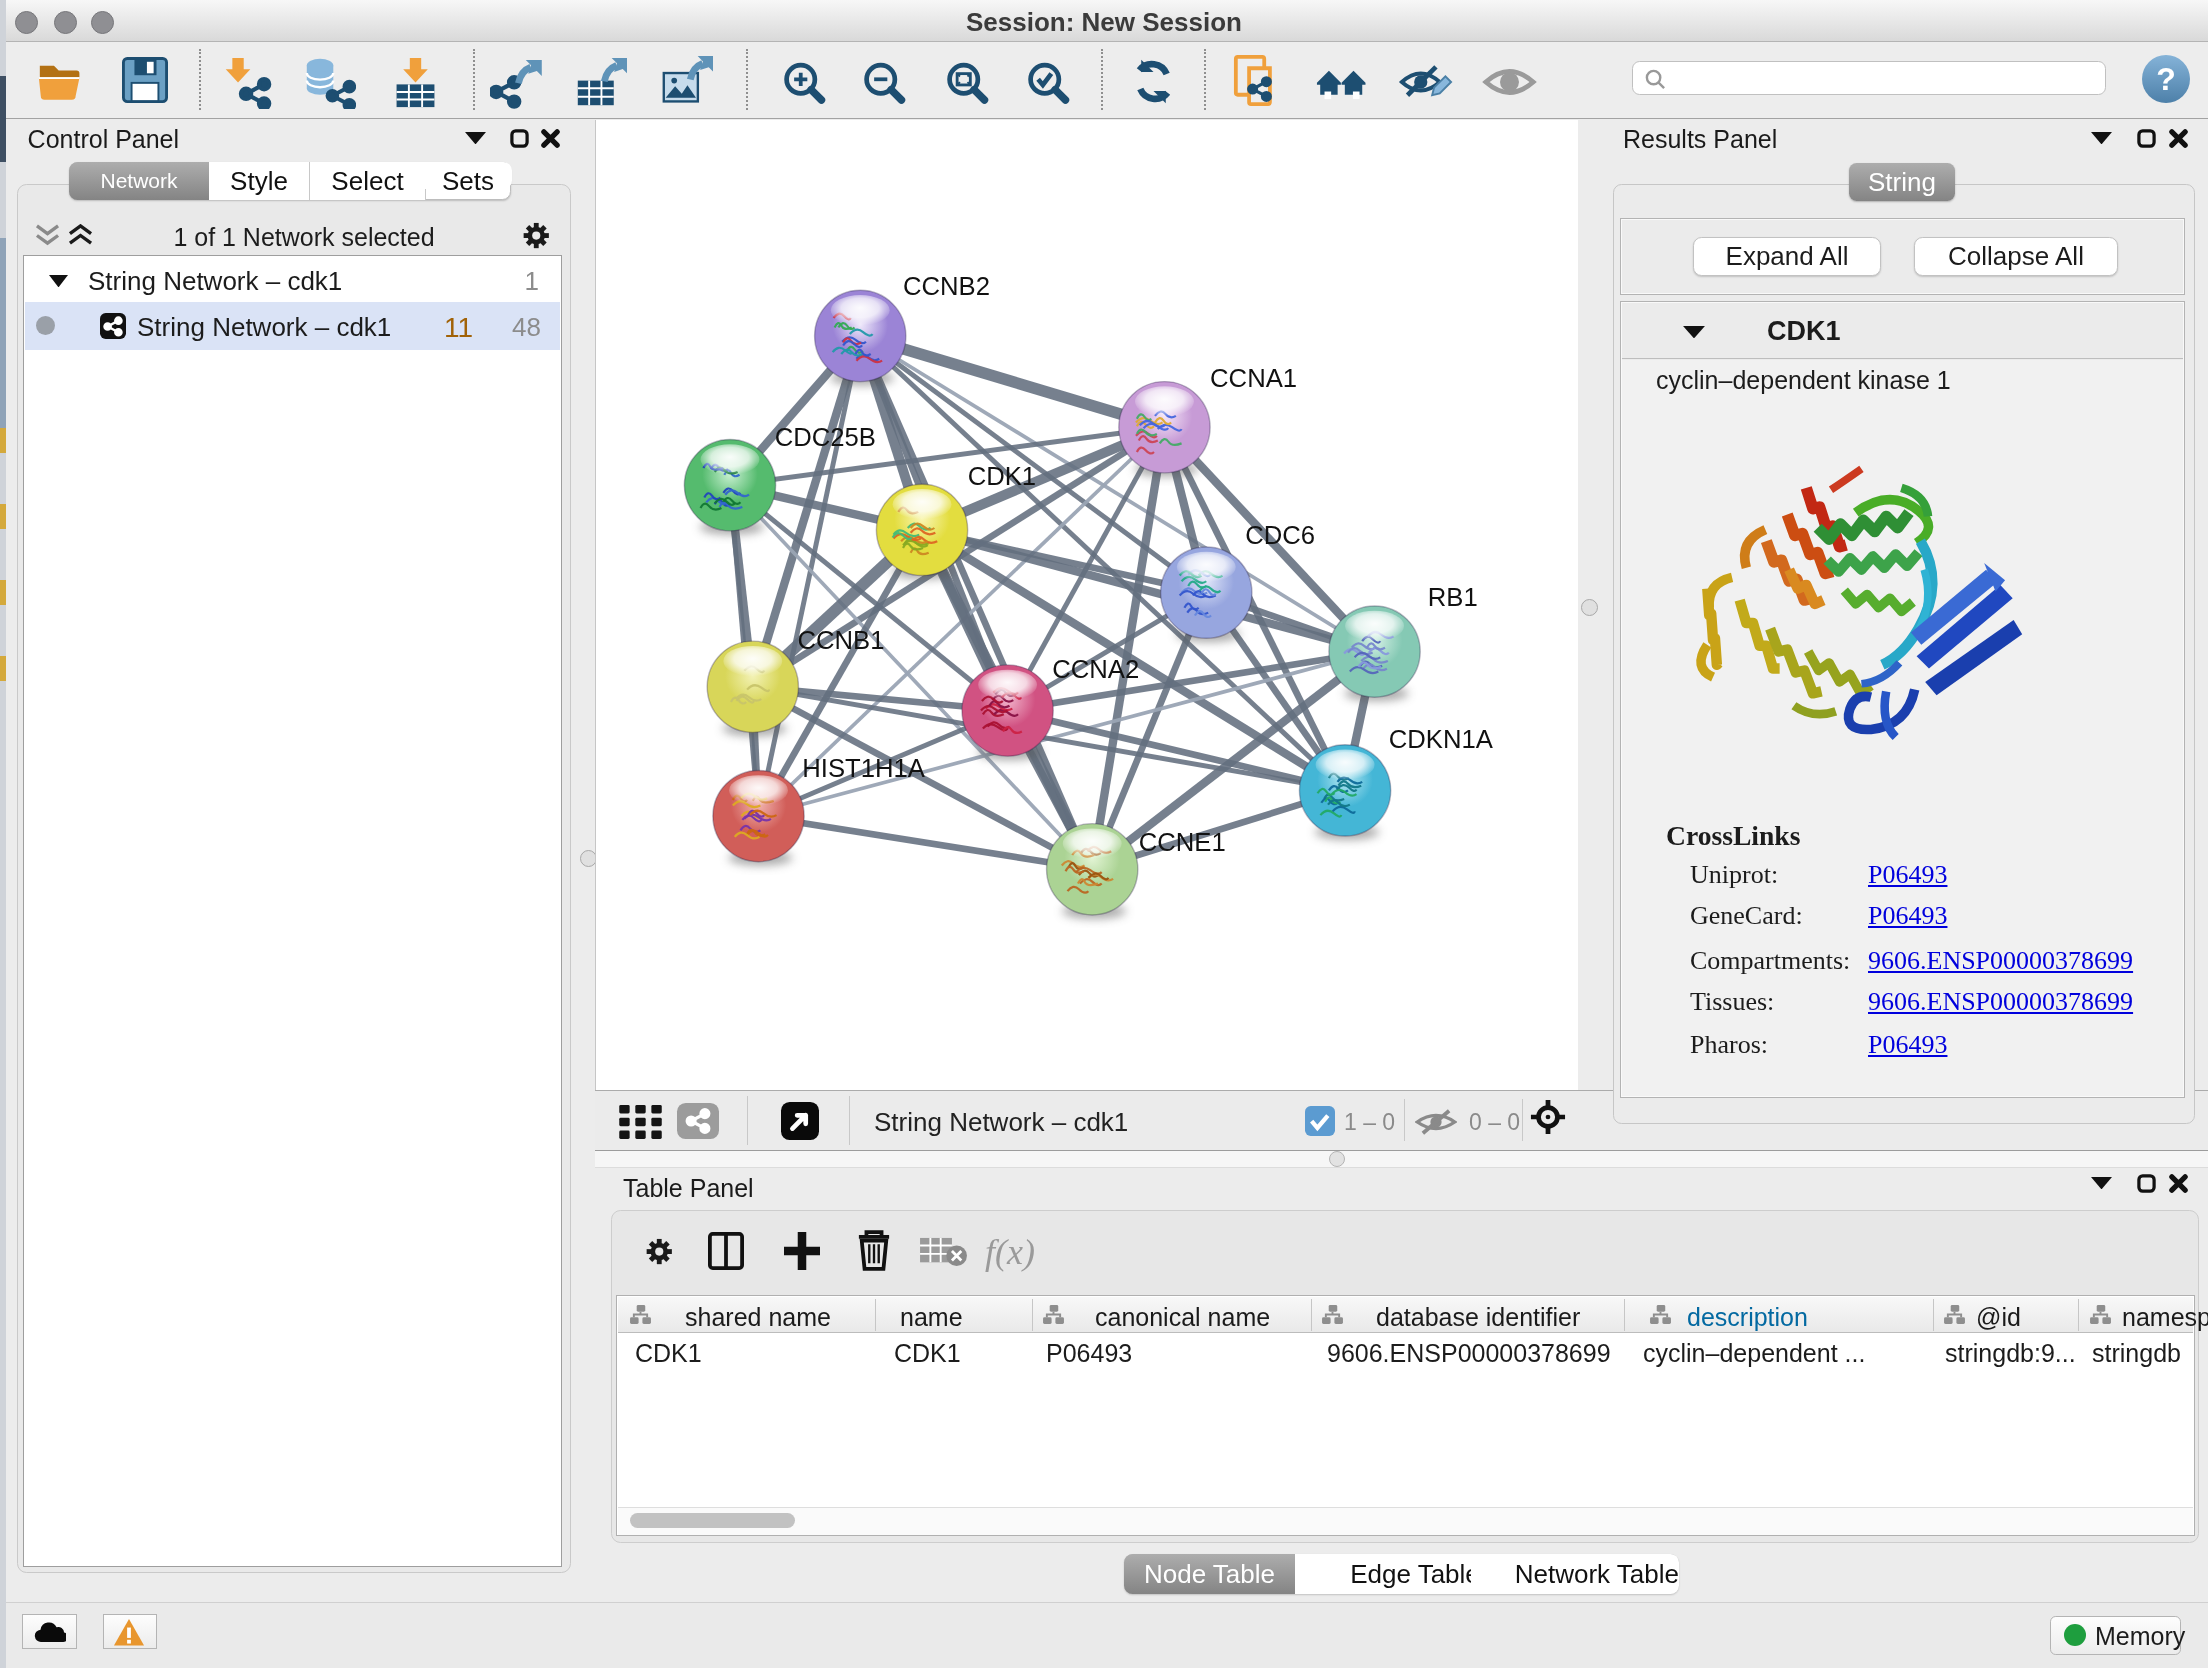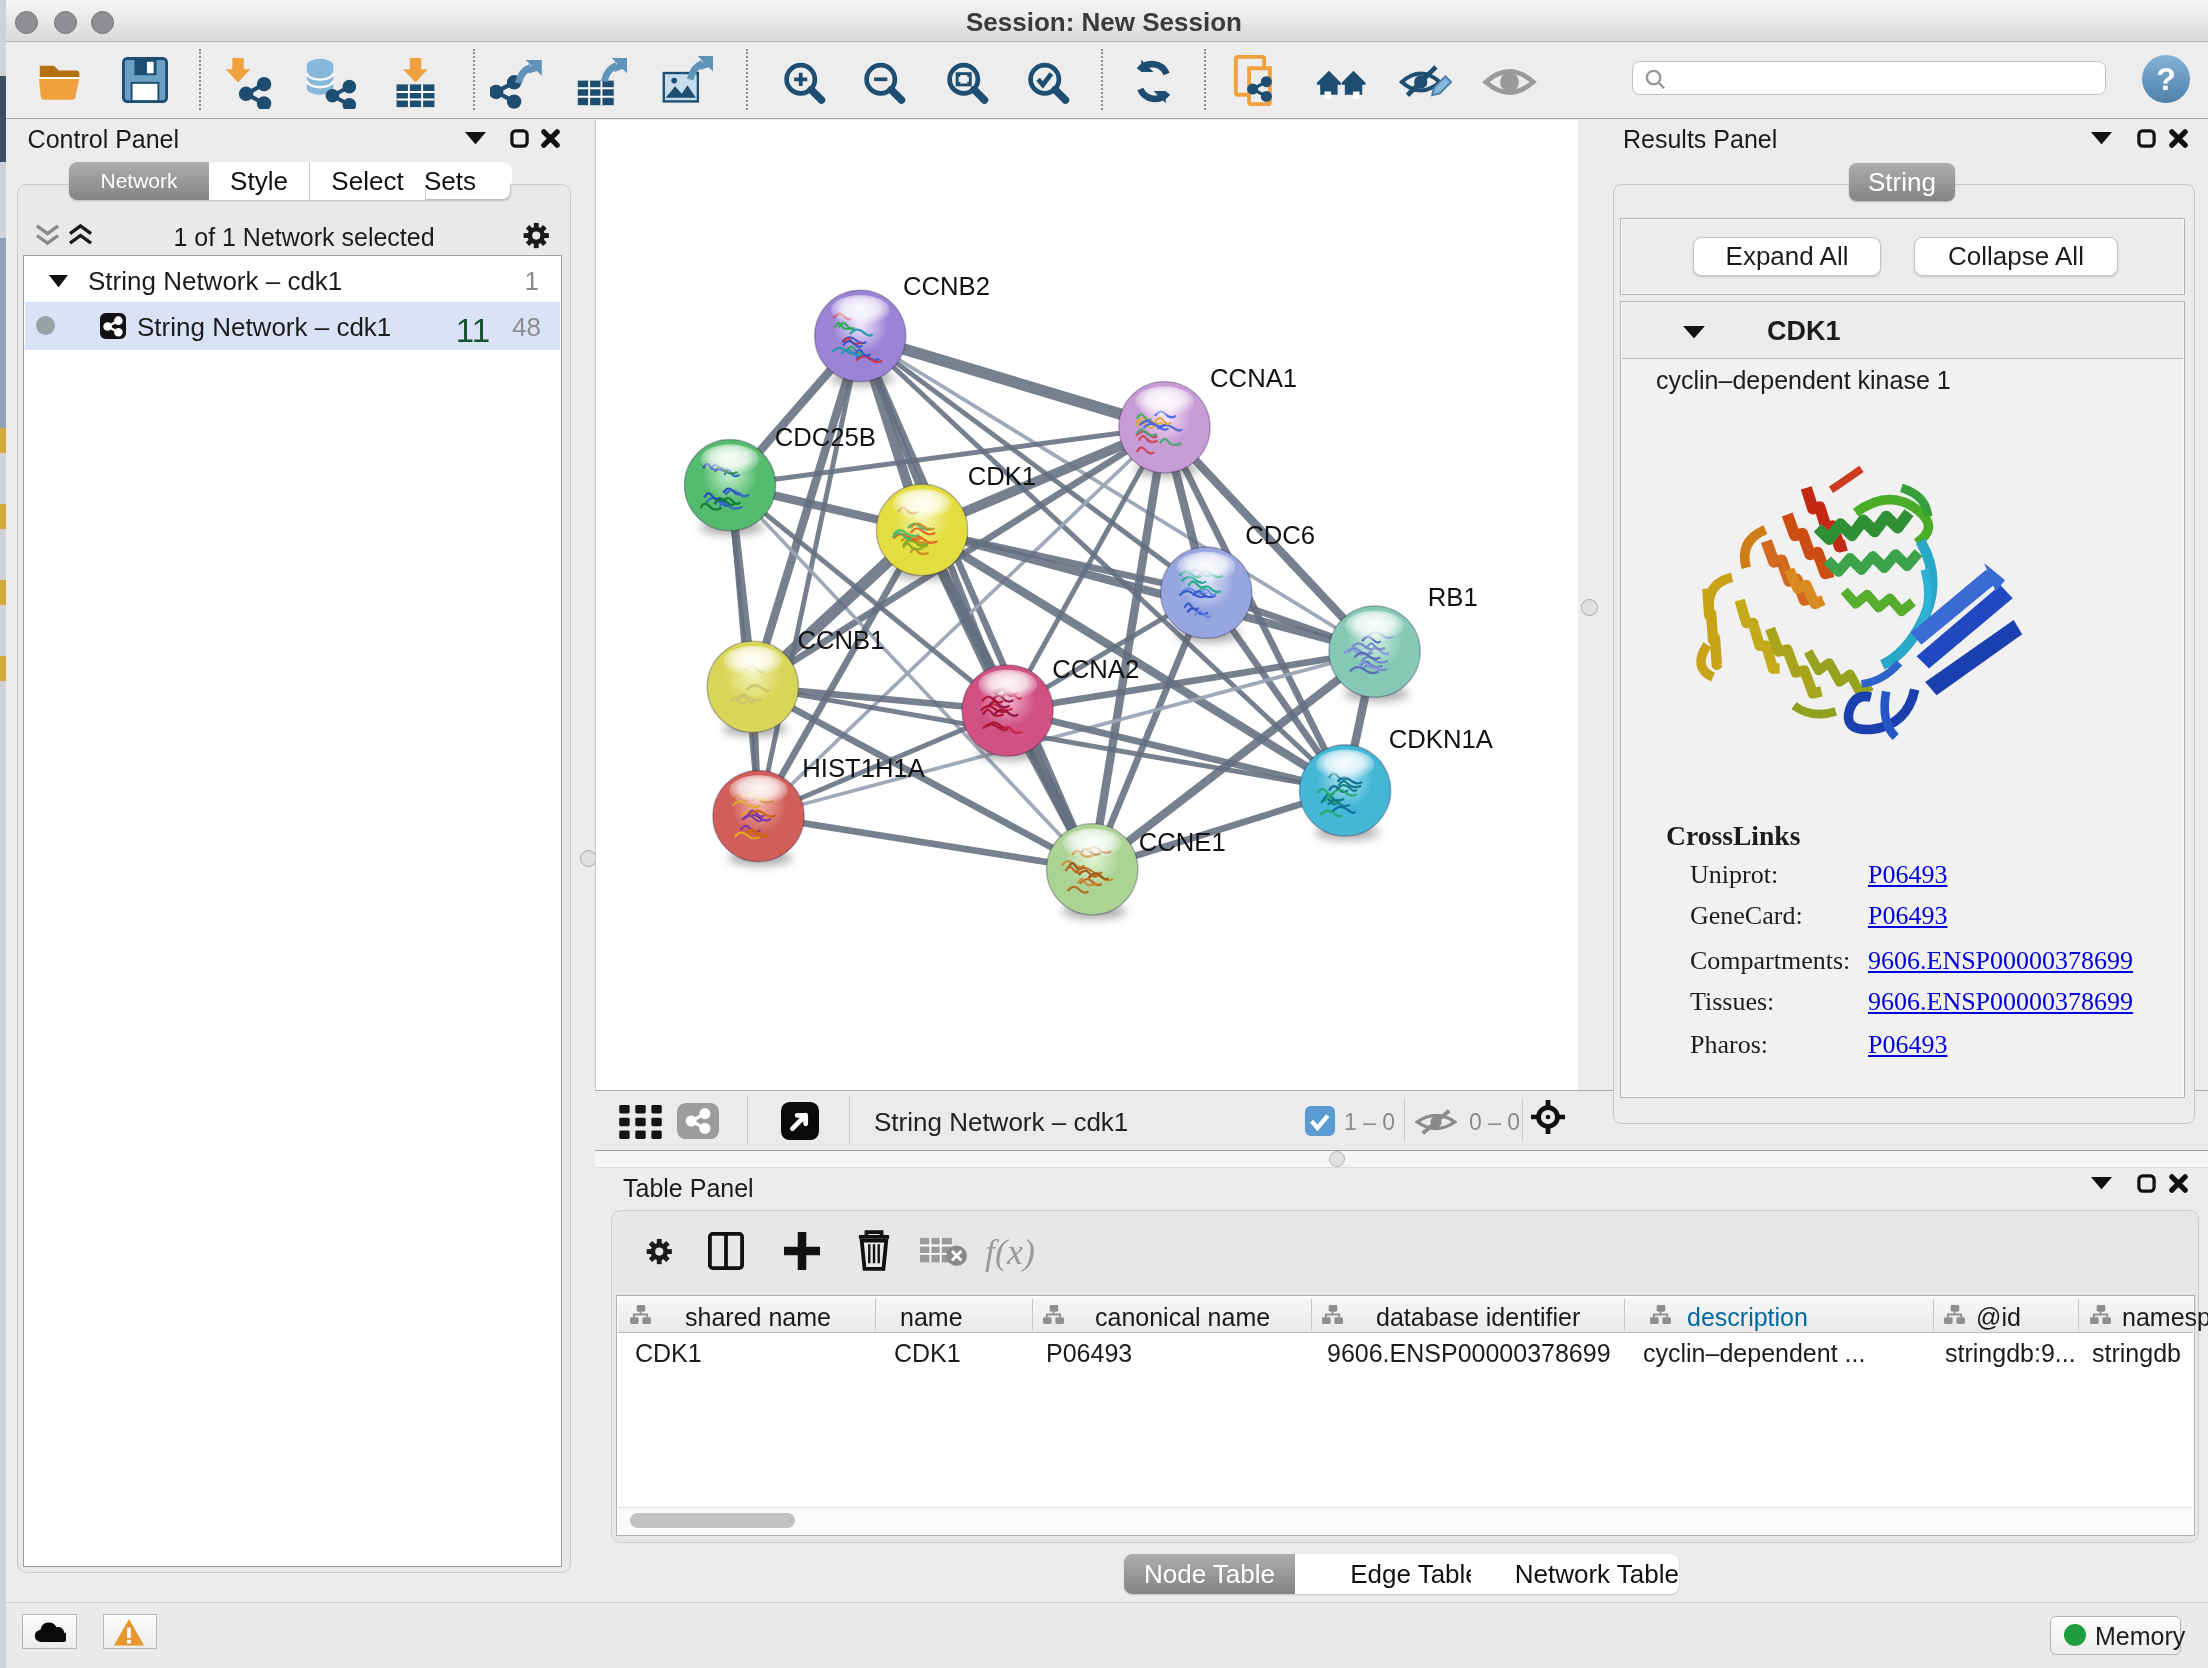--- a/index.html
+++ b/index.html
@@ -160,21 +160,21 @@
 <svg class="abs" style="left:510px;top:129px" width="19" height="19" viewBox="0 0 20 20">
       <rect x="2" y="2" width="16" height="16" rx="4" fill="none" stroke="#111" stroke-width="3.4"></rect>
     </svg>
 <svg class="abs" style="left:541px;top:129px" width="19" height="19" viewBox="0 0 20 20">
       <path d="M3 3 L17 17 M17 3 L3 17" stroke="#111" stroke-width="5.5" stroke-linecap="round"></path>
     </svg>
 <div class="abs" style="left:69px;top:162px;width:442px;height:38px;z-index:5;background:#fff;border:1px solid #bdbdbd;border-radius:8.6px;box-sizing:border-box;box-shadow:0 1px 1.9px rgba(0,0,0,.2);"></div>
 <div class="abs gtab" style="left:69px;top:162px;width:140px;height:38px;z-index:6;font-size:21px;text-align:center;line-height:38px;border-radius:8.6px 0 0 8.6px;">Network</div>
 <div class="abs wtab" style="left:209px;top:162px;width:100px;height:38px;z-index:6;font-size:26px;text-align:center;line-height:38px;">Style</div>
 <div class="abs wtab" style="left:309px;top:162px;width:115px;height:38px;z-index:6;font-size:26px;text-align:center;line-height:38px;border-left:1px solid #c8c8c8;border-right:1px solid #c8c8c8;">Select</div>
-<div class="abs wtab" style="left:424px;top:162px;width:88px;height:27px;z-index:6;font-size:26px;text-align:left;line-height:38px;border-radius:0 8.6px 8.6px 0;">Sets</div>
+<div class="abs wtab" style="left:424px;top:162px;width:88px;height:27px;z-index:6;font-size:26px;text-align:center;line-height:38px;border-radius:0 8.6px 8.6px 0;">Sets</div>
 <div class="abs" style="left:17px;top:184px;width:554px;height:1389px;background:#e9e9e9;border:1.9px solid #c9c9c9;border-radius:9.5px;box-sizing:border-box;"></div>
 <svg class="abs" style="left:34px;top:224px" width="27" height="23" viewBox="0 0 28 24">
       <path d="M3 2 l11 8 11 -8 M3 12 l11 8 11 -8" stroke="#8a8a8a" stroke-width="3.5" fill="none"></path>
     </svg>
 <svg class="abs" style="left:67px;top:224px" width="27" height="23" viewBox="0 0 28 24">
       <path d="M3 10 l11 -8 11 8 M3 20 l11 -8 11 8" stroke="#1a1a1a" stroke-width="3.5" fill="none"></path>
     </svg>
 <div class="abs" style="left:114px;top:223px;width:380px;text-align:center;font-size:25px;">1 of 1 Network selected</div>
 <svg class="abs" style="left:522px;top:221px" width="28.5" height="29.5" viewBox="0 0 28 30.4">
       <g fill="#1a1a1a">
@@ -200,21 +200,21 @@
 <svg class="abs" style="left:100px;top:313px" width="26" height="26" viewBox="0 0 27 27">
       <g stroke="#fff" stroke-width="2.6" fill="#fff">
         <line x1="19.1" y1="8.0" x2="7.8999999999999995" y2="14"></line>
         <line x1="7.8999999999999995" y1="14" x2="19.1" y2="20.0"></line>
         <circle cx="19.1" cy="8.0" r="3.2"></circle>
         <circle cx="7.8999999999999995" cy="14" r="3.2"></circle>
         <circle cx="19.1" cy="20.0" r="3.2"></circle>
       </g>
     </svg>
 <div class="abs" style="left:137px;top:312px;font-size:26px;">String Network – cdk1</div>
-<div class="abs" style="left:433px;top:312px;width:57px;text-align:right;font-size:33px;color:#14532d;">11</div>
+<div class="abs" style="left:416px;top:312px;width:57px;text-align:right;font-size:28px;color:#a16207;">11</div>
 <div class="abs" style="left:484px;top:312px;width:57px;text-align:right;font-size:26px;color:#8c8c8c;">48</div>
 <div class="abs" style="left:580px;top:850px;width:17px;height:17px;border-radius:50%;background:#e0e0e0;border:1px solid #a8a8a8;box-sizing:border-box;"></div>
 <div class="abs" style="left:595px;top:120px;width:983px;height:970px;background:#fff;border-left:1px solid #c6c6c6;box-sizing:border-box;"></div>
 <svg class="abs" style="left:595px;top:120px" width="983" height="970" viewBox="0 0 1034 1020">
       <defs>
         <filter id="blur6" x="-60%" y="-60%" width="220%" height="220%">
           <feGaussianBlur stdDeviation="5"></feGaussianBlur>
         </filter>
         <radialGradient id="gloss" cx="50%" cy="42%" r="58%">
           <stop offset="0%" stop-color="#fff" stop-opacity=".95"></stop>

